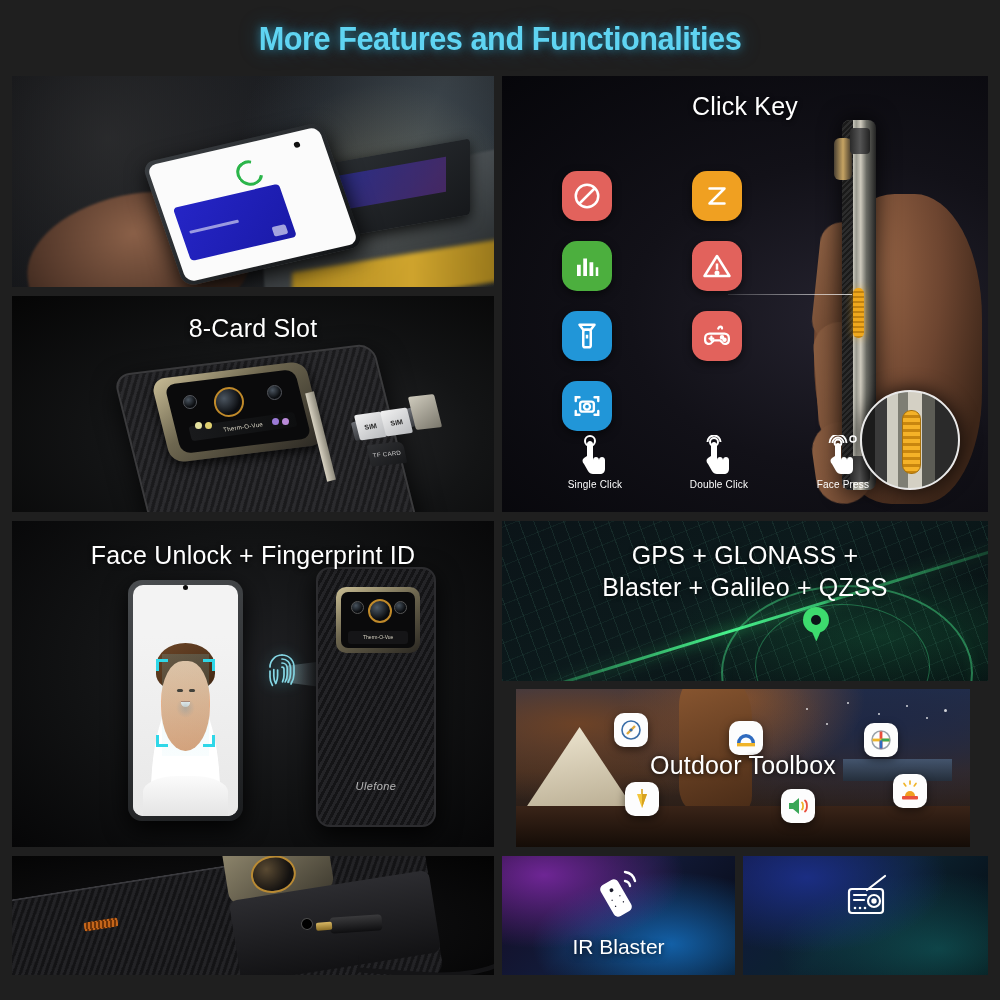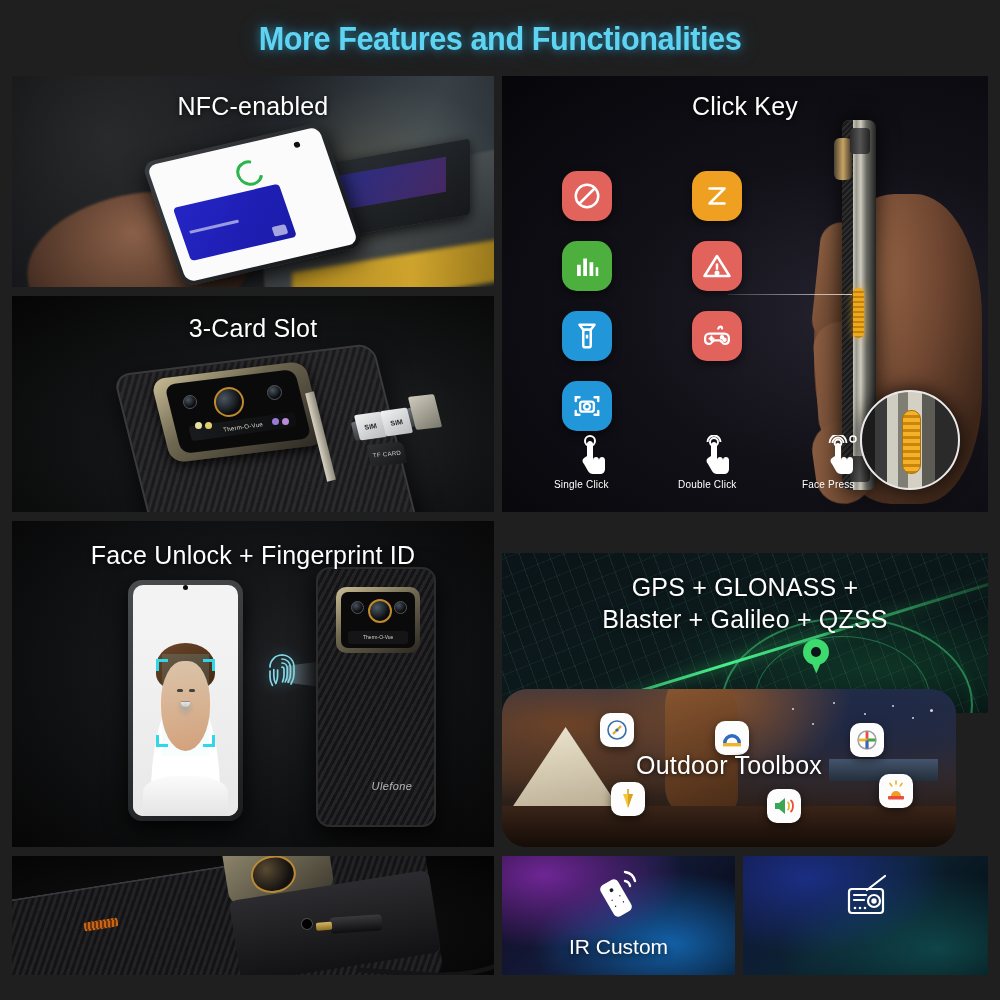--- a/index.html
+++ b/index.html
@@ -127,21 +127,21 @@
   .app-ic {
     width: 50px; height: 50px; border-radius: 15px;
     display:flex; align-items:center; justify-content:center;
     box-shadow: 0 3px 9px rgba(0,0,0,.55);
   }
   .app-ic svg { width: 30px; height: 30px; }
   #ckey .gestures {
     position:absolute; left: 52px; bottom: 22px;
     display:flex; gap: 42px;
   }
-  .gest { width: 82px; }
+  .gest { width: 82px; text-align:center; }
   .gest .gi { height: 42px; display:flex; align-items:flex-end; justify-content:center; }
   .gest .gi svg { width: 34px; height: 40px; }
   .gest .gl { color:#fff; font-size:10px; margin-top:4px; letter-spacing:.2px; }
   #ckey .device {
     position:absolute; right: 112px; top: 44px; width: 34px; height: 370px;
     background: linear-gradient(90deg,#1d1f20 0%,#6d6f68 16%,#d6d4c8 30%,#9a9a90 42%,#cecabd 55%,#6a6b64 72%,#222 100%);
     border-radius: 8px;
     box-shadow: 0 0 22px rgba(0,0,0,.8);
   }
   #ckey .device .carbon {
@@ -365,26 +365,26 @@
   }
   #face .ph-back .sl { position:absolute; width:13px; height:13px; border-radius:50%;
     background: radial-gradient(circle at 35% 32%,#47525d,#0a0c0f 65%); border:1px solid #555; }
   #face .ph-back .sl1 { left:18%; top:22%; } #face .ph-back .sl2 { right:16%; top:22%; }
   #face .ph-back .strip {
     position:absolute; left:14%; bottom:14%; width:72%; height:20%;
     background:#151517; border-radius:3px; display:flex; align-items:center; justify-content:center;
     color:#d3cfbf; font-size:5px;
   }
   #face .ph-back .brand {
-    position:absolute; left:16px; bottom:13%; width:100%; text-align:center;
+    position:absolute; left:0; bottom:13%; width:100%; text-align:center;
     color:#cfcfcf; font-size:11px; font-style:italic; letter-spacing:.4px; opacity:.85;
   }
 
   
-  #gps { left: 502px; top: 521px; width: 486px; height: 160px; margin-top: 32px; }
+  #gps { left: 502px; top: 521px; width: 486px; height: 160px; }
   #gps .bg {
     position:absolute; inset:0;
     background:
       radial-gradient(ellipse at 78% 72%, rgba(40,200,110,.18), transparent 42%),
       linear-gradient(150deg,#0b1418 0%,#0c1a1c 45%,#071012 100%);
   }
   #gps .grid {
     position:absolute; inset:0; opacity:.28;
     background-image:
       repeating-linear-gradient(70deg, rgba(120,220,180,.35) 0 1px, transparent 1px 14px),
@@ -417,21 +417,21 @@
   #gps .pin .head:after {
     content:''; position:absolute; left:8px; top:8px; width:10px; height:10px;
     background:#0b1418; border-radius:50%;
   }
   #gps .pin .tip {
     position:absolute; left:7px; top:20px; width:12px; height:14px;
     background:#3ddb6e; clip-path: polygon(0 0,100% 0,50% 100%);
   }
 
   
-  #tool { left: 502px; top: 689px; width: 454px; height: 158px; border-radius: 25px; }
+  #tool { left: 516px; top: 689px; width: 454px; height: 158px; }
   #tool .bg {
     position:absolute; inset:0;
     background:
       radial-gradient(ellipse at 14% 22%, rgba(120,70,35,.85), transparent 45%),
       radial-gradient(ellipse at 50% 6%, rgba(150,90,45,.8), transparent 38%),
       radial-gradient(ellipse at 80% 20%, rgba(30,40,70,.95), transparent 55%),
       linear-gradient(180deg,#23314e 0%,#3a2a22 52%,#1b120d 100%);
   }
   #tool .stars { position:absolute; left:60%; top:6%; width:38%; height:30%; }
   #tool .stars i { position:absolute; width:2px; height:2px; background:#fff; border-radius:50%; opacity:.8; }
@@ -568,21 +568,20 @@
     <div class="phone">
       <div class="screen">
         <div class="notch"></div>
         <div class="paylogo"></div>
         <div class="card">
           <div class="cno"></div>
           <div class="chip"></div>
         </div>
       </div>
     </div>
-    <div class="p-title" style="top:16px">NFC-enabled</div>
   </div>
 
   <div class="panel" id="ckey">
     <div class="bg"></div>
 
     <div class="palm"></div>
     <div class="finger f1"></div>
     <div class="finger f2"></div>
     <div class="finger f3"></div>
 
@@ -701,21 +700,21 @@
     <div class="flashdot fd1"></div>
     <div class="flashdot fd2"></div>
     <div class="flashdot fd3"></div>
     <div class="flashdot fd4"></div>
     <div class="rail"></div>
     <div class="tray"></div>
     <div class="pin"></div>
     <div class="sim sim1">SIM</div>
     <div class="sim sim2">SIM</div>
     <div class="tf">TF CARD</div>
-    <div class="p-title" style="top:18px">3-Card Slot</div>
+    <div class="p-title" style="top:18px">8-Card Slot</div>
   </div>
 
   <div class="panel" id="face">
     <div class="bg"></div>
 
     <div class="ph-front">
       <div class="scr">
         <div class="portrait">
           <div class="shirt"></div>
           <div class="hair"></div>
@@ -863,21 +862,21 @@
           <circle cx="26" cy="19" r="3.1" fill="#1a1a2a"></circle>
           <circle cx="21.5" cy="28" r="1.9" fill="#1a1a2a"></circle>
             <circle cx="30.5" cy="28" r="1.9" fill="#1a1a2a"></circle>
           <circle cx="21.5" cy="35" r="1.9" fill="#1a1a2a"></circle>
             <circle cx="30.5" cy="35" r="1.9" fill="#1a1a2a"></circle>
         </g>
         <path d="M40 16a6 6 0 00-5-5"></path>
           <path d="M45 11a12 12 0 00-10-9"></path>
       </svg>
     </div>
-    <div class="tile-lb">IR Custom</div>
+    <div class="tile-lb">IR Blaster</div>
   </div>
 
   <div class="panel" id="fm">
     <div class="bg"></div>
     <div class="tile-ic">
       <svg viewBox="0 0 58 52" fill="none" stroke="#fff" stroke-width="2.2" stroke-linecap="round">
         <line x1="30" y1="20" x2="48" y2="6"></line>
         <rect x="12" y="19" width="34" height="24" rx="3"></rect>
         <circle cx="37" cy="31" r="6"></circle>
           <circle cx="37" cy="31" r="1.6" fill="#fff"></circle>

